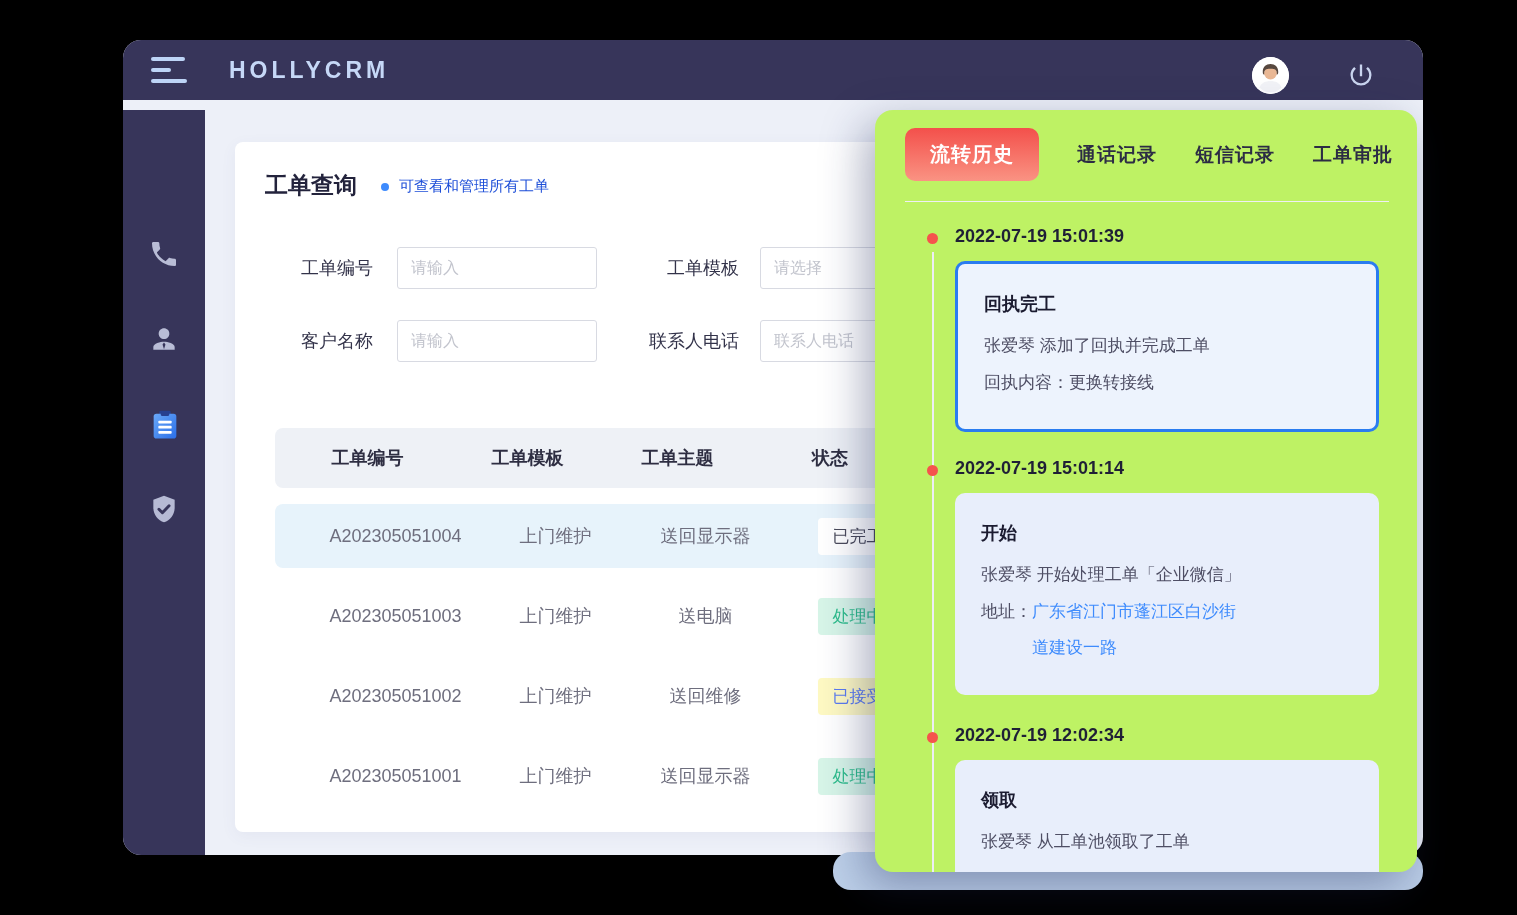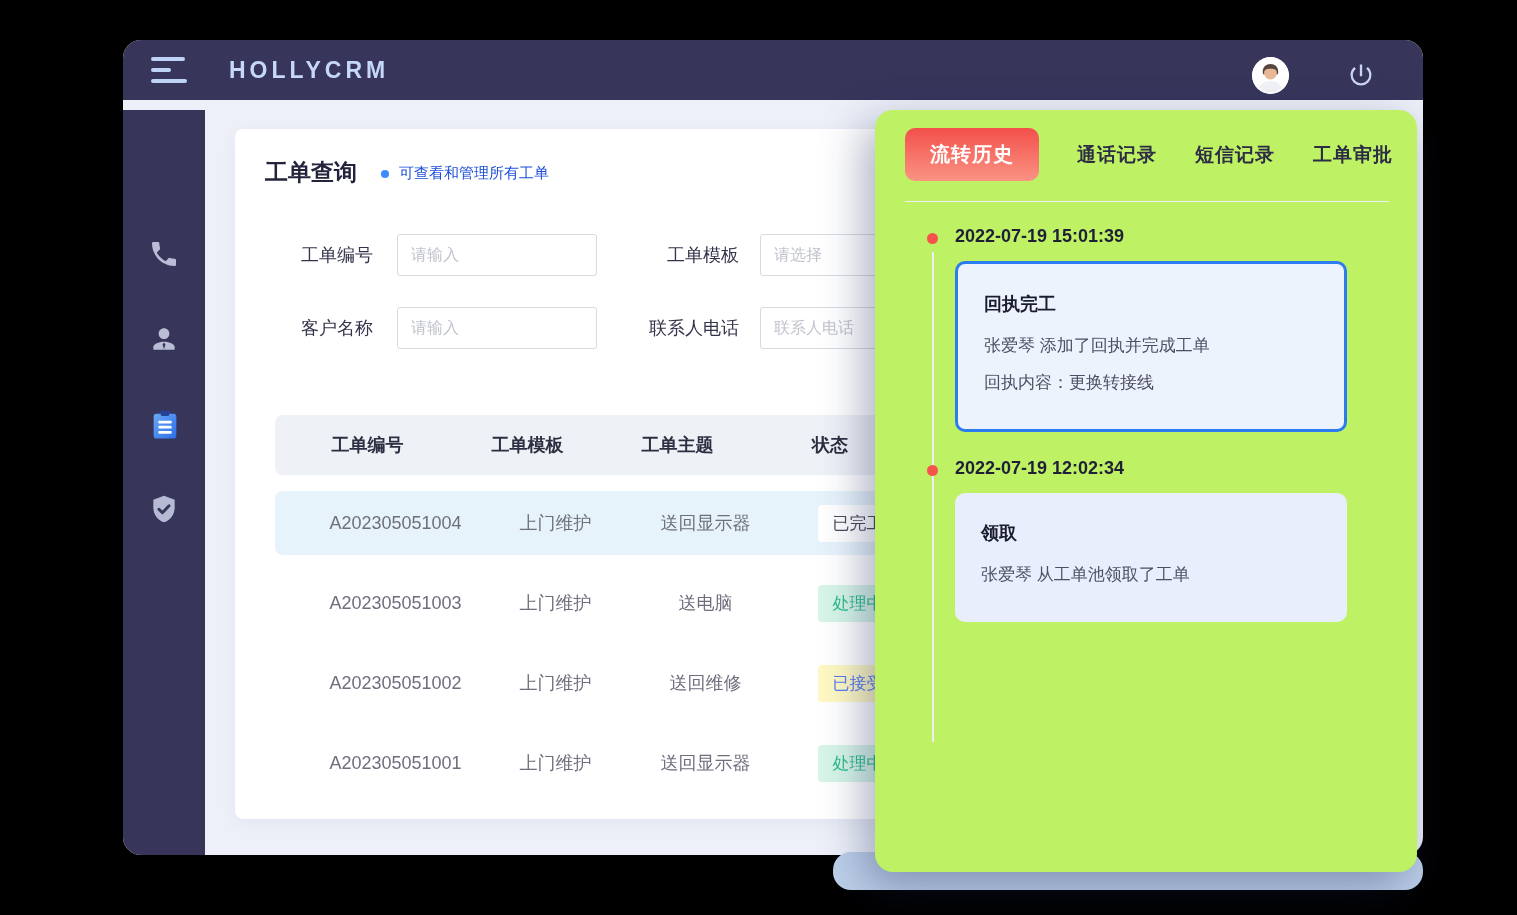--- a/index.html
+++ b/index.html
@@ -18,21 +18,21 @@
   .brand { margin-left:40px; font-size:23px; font-weight:bold; color:#c6d8f7; letter-spacing:4px; }
   .top-actions { position:absolute; right:48px; top:0; height:70px; display:flex; align-items:center; gap:58px; }
   .avatar { width:37px; height:37px; border-radius:50%; overflow:hidden; background:#fff; cursor:pointer; }
   .power { width:28px; height:28px; cursor:pointer; }
 
   .side { position:absolute; left:0; top:70px; bottom:0; width:82px; background:#37355a;
           display:flex; flex-direction:column; align-items:center; padding-top:128px; gap:53px; }
   .side .sicon { width:32px; height:32px; cursor:pointer; }
 
   
-  .card { position:absolute; left:112px; top:89px; width:1160px; height:690px;
+  .card { position:absolute; left:112px; top:102px; width:1160px; height:690px;
           background:#fff; border-radius:8px; box-shadow:0 4px 16px rgba(80,90,130,.06);
           padding:28px 0 0 0; }
   .title-row { display:flex; align-items:center; padding-left:30px; }
   .page-title { font-size:23px; font-weight:bold; color:#23233c; }
   .subtitle-dot { width:8px; height:8px; border-radius:50%; background:#3e8bfd; margin:2px 10px 0 24px; }
   .page-subtitle { font-size:15px; color:#1d4ed8; margin-top:2px; }
 
   .filters { display:grid; grid-template-columns:314px 330px; column-gap:50px; row-gap:31px;
              margin-top:46px; padding-left:48px; }
   .field { display:flex; align-items:center; }
@@ -70,21 +70,21 @@
                 letter-spacing:1px; cursor:pointer; }
   .tab { font-size:19px; font-weight:600; color:#2c2c44; letter-spacing:1px; cursor:pointer; }
   .tabs-divider { height:1px; background:#efeff5; margin:20px 28px 0 30px; }
 
   .timeline { position:relative; padding:24px 36px 0 80px; }
   .t-line { position:absolute; left:57px; top:50px; bottom:-120px; width:2px; background:#ededf5; }
   .t-entry { position:relative; }
   .t-dot { position:absolute; left:-28px; top:7px; width:11px; height:11px; border-radius:50%;
            background:#f5544d; }
   .t-time { font-size:18px; font-weight:600; color:#1f1f36; margin-bottom:14px; position:relative; }
-  .t-card { width:392px; background:#e8eefb; border-radius:10px; padding:28px 26px;
+  .t-card { width:424px; background:#e8eefb; border-radius:10px; padding:28px 26px;
             margin-bottom:30px; position:relative; cursor:pointer; }
   .t-card.selected { background:#edf3fd; border:3px solid #2a7cf0; margin-bottom:26px; }
   .t-card h4 { font-size:18px; font-weight:bold; color:#1b1b30; margin-bottom:12px; }
   .t-card .bodyline { font-size:17px; color:#4e4e64; line-height:2.15; }
   .addr { display:flex; }
   .addr .addr-link { color:#3e8bfd; text-decoration:none; max-width:212px; display:inline-block;
                      line-height:2.15; font-size:17px; }
 </style>
 </head>
 <body>
@@ -235,20 +235,34 @@
           <span class="t-dot"></span>
           <span>2022-07-19 15:01:39</span>
         </div>
         <div class="t-card selected">
           <h4>回执完工</h4>
           <div class="bodyline">张爱琴 添加了回执并完成工单</div>
           <div class="bodyline">回执内容：更换转接线</div>
         </div>
       </div>
 
+      <div class="t-entry">
+        <div class="t-time">
+          <span class="t-dot"></span>
+          <span>2022-07-19 15:01:14</span>
+        </div>
+        <div class="t-card">
+          <h4>开始</h4>
+          <div class="bodyline">张爱琴 开始处理工单「企业微信」</div>
+          <div class="bodyline addr">
+            <span>地址：</span>
+            <a href="#" class="addr-link">广东省江门市蓬江区白沙街道建设一路</a>
+          </div>
+        </div>
+      </div>
 
       <div class="t-entry">
         <div class="t-time">
           <span class="t-dot"></span>
           <span>2022-07-19 12:02:34</span>
         </div>
         <div class="t-card">
           <h4>领取</h4>
           <div class="bodyline">张爱琴 从工单池领取了工单</div>
         </div>

